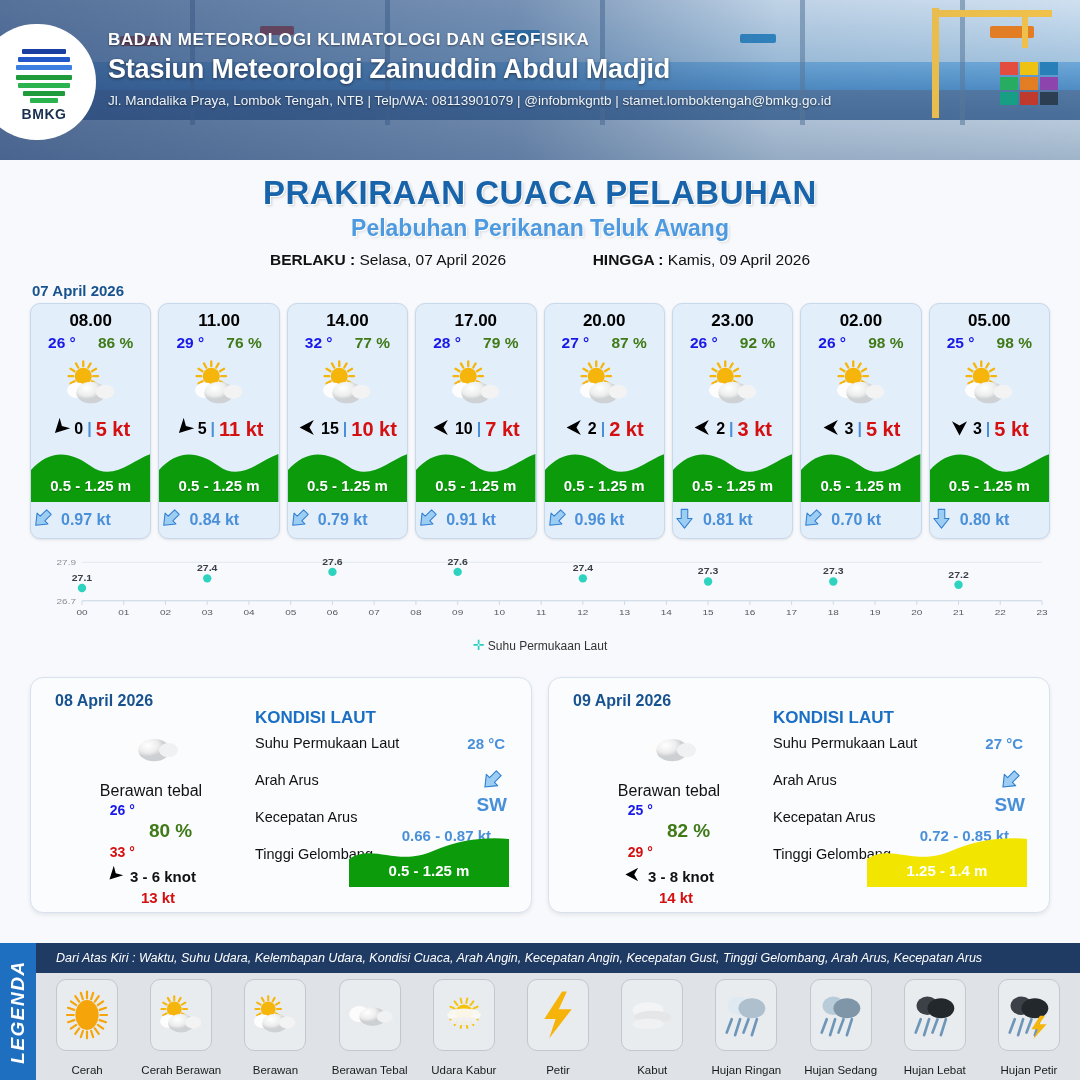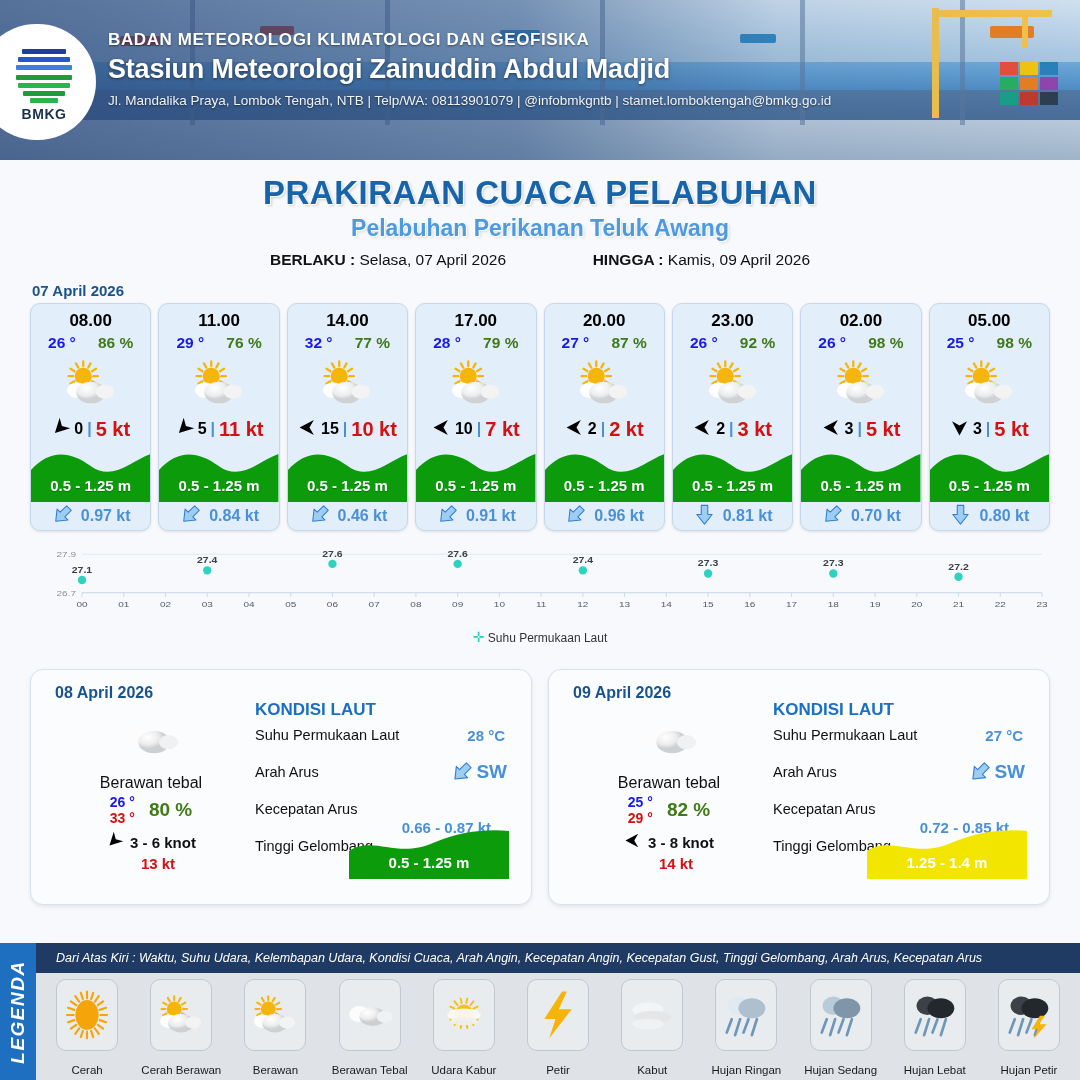--- a/index.html
+++ b/index.html
@@ -70,21 +70,21 @@
   .c-wind .wdir { font-size:16px; font-weight:bold; color:#000; }
   .c-wind .wsep { color:#4a8fd8; font-weight:bold; font-size:16px; }
   .c-wind .wgust { font-size:20px; font-weight:bold; color:#d41010; }
   .c-wave { position:relative; height:58px; }
   .c-wave svg { position:absolute; left:0; bottom:0; width:100%; height:58px; }
   .c-wave .wtxt {
     position:absolute; left:0; right:0; bottom:8px; text-align:center;
     font-size:15px; font-weight:bold; color:#fff; z-index:2;
     text-shadow:0 1px 1px rgba(0,0,0,.25);
   }
-  .c-cur { display:flex; align-items:center; justify-content:center; gap:7px; height:28px; }
+  .c-cur { display:flex; align-items:center; justify-content:flex-start; gap:7px; height:36px; }
   .c-cur .ctxt { font-size:16px; font-weight:bold; color:#4a90d9; }
 
   
   .chartwrap { margin:12px 30px 8px; height:110px; position:relative; }
   .chart-svg { width:100%; height:82px; display:block; }
   .chart-legend { text-align:center; font-size:12px; color:#333; margin-top:4px; }
   .chart-legend .lg-dot { color:#27cfbe; font-size:14px; }
 
   
   .dailies { display:flex; gap:16px; padding:8px 30px 0; }
@@ -92,31 +92,31 @@
     flex:1; background:#fafcfe; border:1px solid #d8e2ee; border-radius:13px;
     height:236px; position:relative; box-shadow:0 2px 4px rgba(0,0,0,.08);
   }
   .d-date { position:absolute; left:24px; top:14px; font-size:16px; font-weight:bold; color:#19538f; }
   .d-left { position:absolute; left:20px; top:42px; width:200px; text-align:left; }
   .d-cloud { height:56px; display:flex; align-items:center; justify-content:center; }
   .d-cond { font-size:16px; color:#111; text-align:center; margin-top:6px; }
   .d-temps { display:flex; align-items:center; justify-content:center; gap:14px; margin-top:2px; }
   .d-tcol { text-align:left; }
   .d-tmin { font-size:14px; font-weight:bold; color:#1818e8; }
-  .d-tmax { font-size:14px; font-weight:bold; color:#d41010; }
+  .d-tmax { font-size:14px; font-weight:bold; color:#d41010;margin-top:26px; }
   .d-hum  { font-size:19px; font-weight:bold; color:#3f7a17; }
   .d-wind { display:flex; align-items:center; justify-content:center; gap:7px; margin-top:6px; font-size:15px; font-weight:bold; color:#111; }
   .d-gust { text-align:center; font-size:15px; font-weight:bold; color:#d41010; margin-top:3px; padding-left:14px;}
   .d-right { position:absolute; left:224px; right:14px; top:30px; }
   .d-rt-title { font-size:17px; font-weight:bold; color:#1a6fc4; margin-bottom:5px; }
   .d-row { position:relative; height:37px; }
   .d-row .k { position:absolute; left:0; top:2px; font-size:14.5px; color:#111; }
   .d-row .v { position:absolute; right:12px; top:2px; font-size:15px; font-weight:bold; color:#4a90d9; }
   .d-row .v.mid  { right:26px; top:20px; }
-  .d-sw { position:absolute; right:10px; top:-2px; display:flex; align-items:center; gap:2px; }
+  .d-sw { position:absolute; right:10px; top:-2px; display:flex; align-items:center; gap:2px;flex-direction:column; }
   .d-sw span { font-size:19px; font-weight:bold; color:#4a90d9; }
   .d-wavebox { position:absolute; right:8px; bottom:-6px; width:160px; height:54px; }
   .d-wavebox svg { position:absolute; inset:0; width:100%; height:100%; }
   .d-wavebox .wtxt { position:absolute; left:0; right:0; bottom:8px; text-align:center;
                      font-size:15px; font-weight:bold; color:#fff; z-index:2; }
 
   
   .legend {
     position:absolute; left:0; bottom:0; width:1080px; height:137px;
     background:#1f3a63;
@@ -372,21 +372,21 @@
     <div class="c-wave">
       <svg viewBox="0 0 120 58" preserveAspectRatio="none">
     <path d="M0,26 C18,6 38,6 60,22 C82,38 102,16 120,10 L120,58 L0,58 Z" fill="#0b9b0b"></path>
   </svg>
       <div class="wtxt">0.5 - 1.25 m</div>
     </div>
     <div class="c-cur">
       <span><svg width="23" height="23" viewBox="0 0 24 24" style="transform:rotate(45deg)">
       <path d="M12 22 L4 12 L8.6 12 L8.6 2.5 L15.4 2.5 L15.4 12 L20 12 Z" fill="#9ecdf3" stroke="#2f7fd0" stroke-width="1.1" stroke-linejoin="round"></path>
           </svg></span>
-      <span class="ctxt">0.46 kt</span>
+      <span class="ctxt">0.79 kt</span>
     </div>
     </div>
     <div class="card">
     <div class="c-time">17.00</div>
     <div class="c-th">
       <span class="c-temp">28 °</span>
       <span class="c-hum">79 %</span>
     </div>
     <div class="c-icon">
         <svg width="62" height="48.36" viewBox="0 0 80 62">

